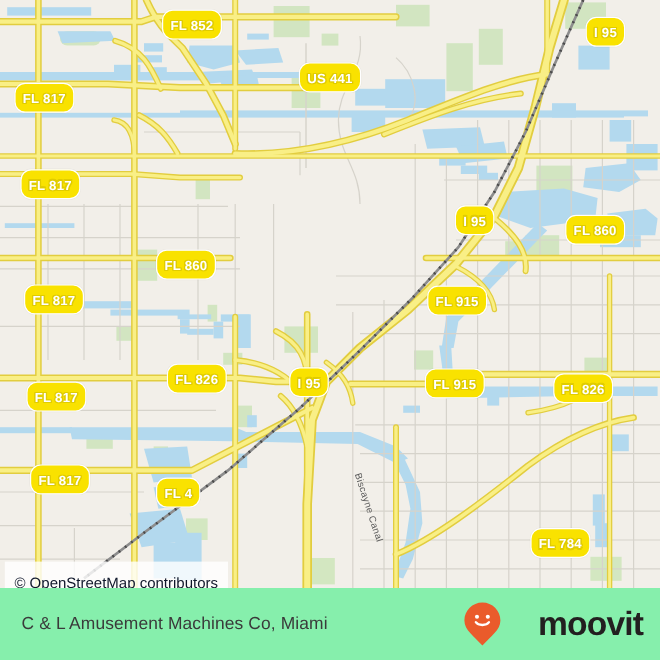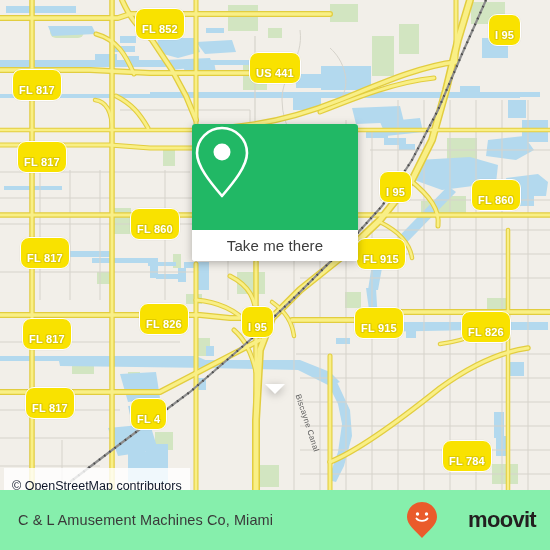--- a/index.html
+++ b/index.html
@@ -22,21 +22,21 @@
   .shield{
     position:absolute;
     background:#f9e200;
     border:1.5px solid #ffffff;
     border-radius:9px;
     color:#ffffff;
     font-size:11px;
     font-weight:bold;
     letter-spacing:0.2px;
     line-height:1;
-    padding:15px 6px 4px 6px;
+    padding:8px 6px 4px 6px;
     white-space:nowrap;
     text-shadow:
       -1px -1px 0 #e0cc00, 1px -1px 0 #e0cc00,
       -1px  1px 0 #e0cc00, 1px  1px 0 #e0cc00,
        0   -1px 0 #e0cc00, 0    1px 0 #e0cc00,
       -1px  0   0 #e0cc00, 1px  0   0 #e0cc00;
     box-shadow:0 0 0 0.5px rgba(0,0,0,0.04);
   }
 
   
@@ -94,21 +94,21 @@
     box-sizing:border-box;padding:0 14px 0 18px;
     overflow:hidden;
   }
   #footer .title{
     font-size:14.5px;color:#3a3a3a;white-space:nowrap;letter-spacing:0.1px;
   }
   #footer .brand{
     display:flex;align-items:center;gap:2px;
   }
   #footer .brand .word{
-    font-size:22px;font-weight:bold;color:#231f20;letter-spacing:-0.7px;
+    font-size:28px;font-weight:bold;color:#231f20;letter-spacing:-0.7px;
     line-height:1;
     margin-left:28px;
   }
 </style>
 </head>
 <body>
 
 <div id="app">
 
   <div id="map">
@@ -372,34 +372,20 @@
         <div class="shield" style="left: 22px; top: 318px;">FL 817</div>
         <div class="shield" style="left: 25px; top: 387px;">FL 817</div>
         <div class="shield" style="left: 130px; top: 398px;">FL 4</div>
         <div class="shield" style="left: 442px; top: 440px;">FL 784</div>
       </div>
 
     <div id="water-label-layer">
         <div class="canal-label" style="left: 298px; top: 390px; transform: rotate(72deg);">Biscayne Canal</div>
       </div>
 
-    <div id="callout">
-      <div class="card">
-        <div class="green">
-          <svg width="60" height="76" viewBox="0 0 60 76">
-            <path d="M30 4 C16.2 4 5 15.2 5 29 C5 42 18 58 30 72 C42 58 55 42 55 29 C55 15.2 43.8 4 30 4 Z" fill="none" stroke="#ffffff" stroke-width="2.6" stroke-linejoin="round"></path>
-            <circle cx="30" cy="28" r="8.5" fill="#ffffff"></circle>
-          </svg>
-        </div>
-        <div class="bar">
-          <span>Take me there</span>
-        </div>
-      </div>
-      <div class="tail"></div>
-    </div>
 
     <div id="attrib">© OpenStreetMap contributors</div>
   </div>
 
   <div id="footer">
     <div class="title">C &amp; L Amusement Machines Co, Miami</div>
     <div class="brand">
       <svg width="32" height="38" viewBox="0 0 32 38">
         <path d="M16 1 C7.7 1 1 7.7 1 16 C1 24 9 29 16 37 C23 29 31 24 31 16 C31 7.7 24.3 1 16 1 Z" fill="#ea5b2b"></path>
         <circle cx="11.5" cy="13" r="1.7" fill="#ffffff"></circle>

